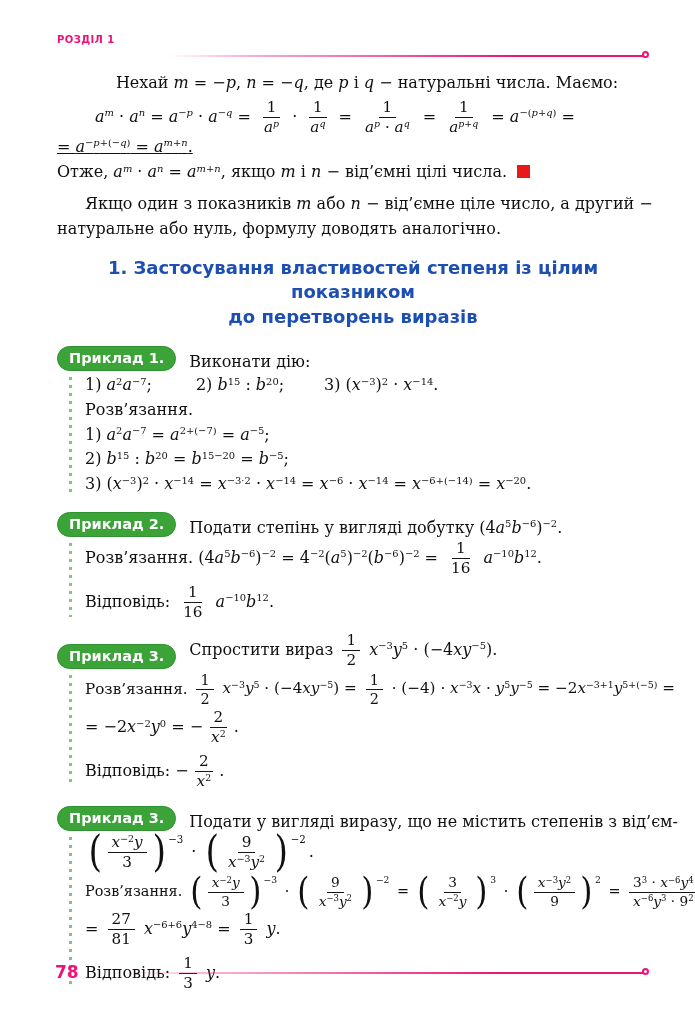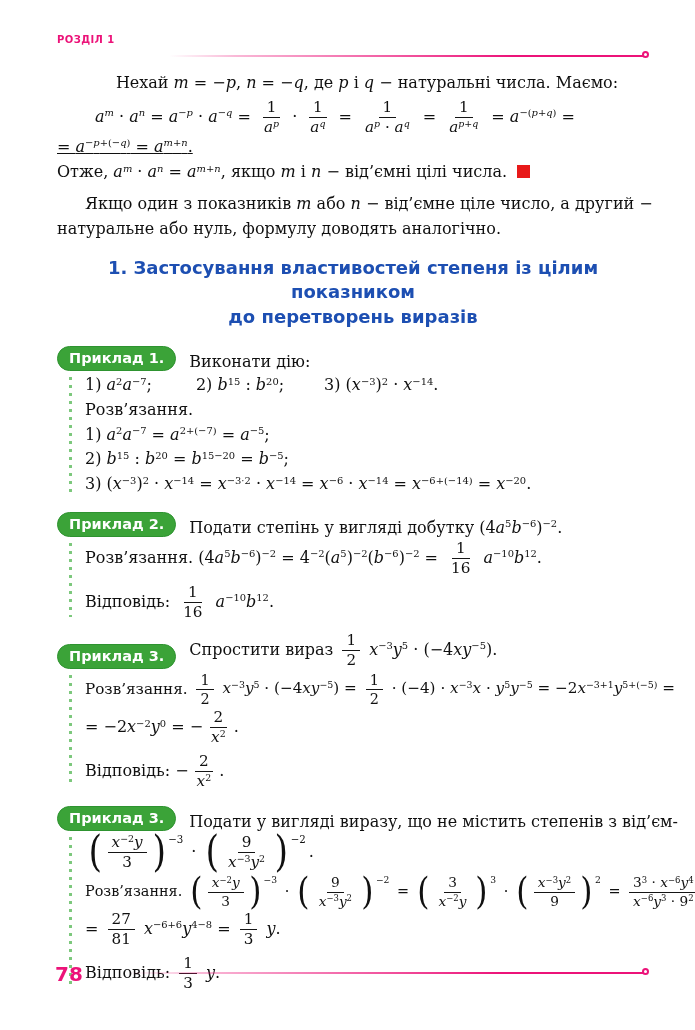--- a/index.html
+++ b/index.html
@@ -52,21 +52,21 @@
   .badge{flex:0 0 auto;background:var(--green);border:1.5px solid var(--greenb);color:#fff;
          border-radius:14px;padding:2px 11px 3px;font-family:"DejaVu Sans",sans-serif;
          font-weight:700;font-size:14.5px;line-height:1.25;white-space:nowrap}
   .ex-rest{position:relative;padding-left:28px;margin-top:3px}
   .ex-rest::before{content:'';position:absolute;left:12px;top:3px;bottom:4px;width:3px;
          background-image:radial-gradient(circle at 1.5px 1.5px,var(--dotg) 1.4px,rgba(0,0,0,0) 1.9px);
          background-size:3px 8px;background-repeat:repeat-y}
 
   
   .ftr{position:absolute;left:55px;right:48px;bottom:46px;height:22px}
-  .pnum{font-family:"DejaVu Sans",sans-serif;font-weight:700;font-size:20px;color:var(--pink)}
+  .pnum{font-family:"DejaVu Sans",sans-serif;font-weight:700;font-size:17px;color:var(--pink)}
   .frule{position:absolute;left:73px;right:0;top:10px}
 </style>
 </head>
 <body>
 
 <div class="page">
 
   <header class="hdr">
     <span class="chapter">РОЗДІЛ 1</span>
     <div class="rule hrule">

